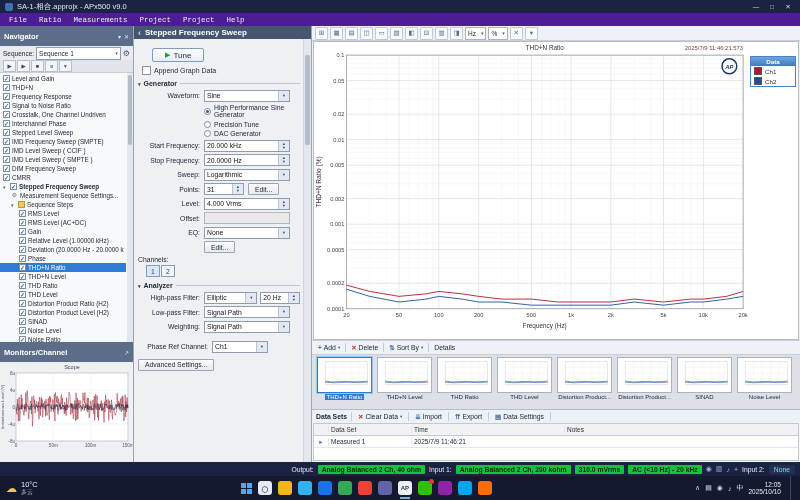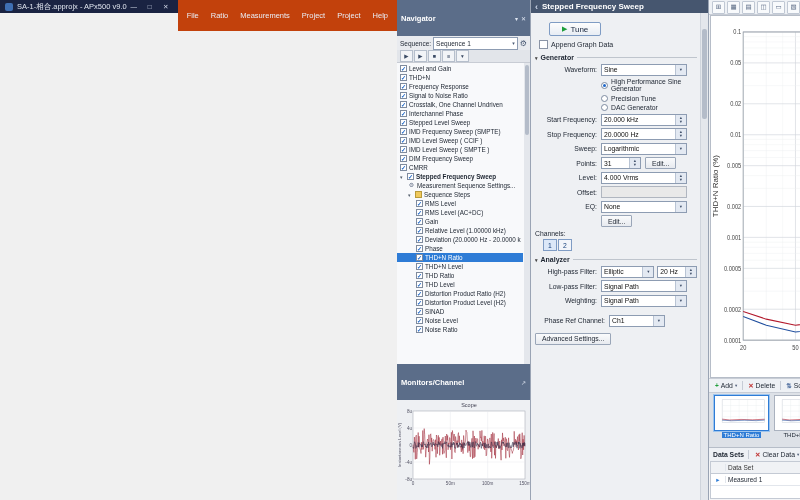--- a/index.html
+++ b/index.html
@@ -1,39 +1,39 @@
 <!DOCTYPE html>
 <html><head>
 <meta charset="utf-8">
 <style>
   html,body{margin:0;padding:0;}
   body{width:800px;height:500px;overflow:hidden;font-family:"Liberation Sans",sans-serif;background:#000;}
-  .app{width:800px;height:500px;display:flex;flex-direction:row;background:#f0f0f0;}
+  .app{width:800px;height:500px;display:flex;flex-direction:column;background:#f0f0f0;justify-content:center;}
 
   
   .titlebar{height:13px;background:#1a2342;color:#dfe4ee;display:flex;align-items:center;padding:0 5px;font-size:7.5px;flex:0 0 auto;}
   .app-icon{width:8px;height:8px;background:#3f6fb4;border-radius:2px;margin-right:4px;flex:0 0 auto;}
   .win-controls{margin-left:auto;display:flex;gap:2px;}
   .win-controls span{width:14px;text-align:center;font-size:6.5px;color:#cfd6e6;}
-  .menubar{height:13px;background:#c2410c;color:#e9edf5;display:flex;align-items:center;font-size:7.5px;padding:9px 3px;flex:0 0 auto;}
+  .menubar{height:13px;background:#4c1d95;color:#e9edf5;display:flex;align-items:center;font-size:7.5px;padding:0 3px;flex:0 0 auto;font-family:Liberation Mono, monospace;}
   .menu-item{padding:1px 6px;}
   .toolbar{height:13px;background:#2b3c63;border-top:1px solid #3a4c74;display:flex;align-items:center;padding:0 4px;gap:3px;color:#dfe4ee;font-size:7px;flex:0 0 auto;}
   .tb-icon{width:9px;height:9px;border-radius:1px;flex:0 0 auto;}
   .tb-sep{width:1px;height:9px;background:#4a5b84;margin:0 2px;flex:0 0 auto;}
   .spk{width:0;height:0;border:3px solid transparent;border-right:5px solid #dfe4ee;flex:0 0 auto;}
   .vol-slider{width:38px;height:3px;background:#55668e;border-radius:2px;position:relative;flex:0 0 auto;}
   .vol-thumb{position:absolute;left:22px;top:-2px;width:5px;height:7px;background:#d8dde8;border-radius:1px;}
   .seq-mode{margin-left:auto;background:#e9edf4;color:#1a2a4a;border:1px solid #98a6c0;border-radius:2px;padding:1px 8px;font-size:7.5px;font-family:inherit;}
 
   
   .main{flex:1;display:flex;min-height:0;}
 
   
   .left-col{width:133px;display:flex;flex-direction:column;border-right:1px solid #9aa4b4;background:#eef0f3;flex:0 0 auto;}
-  .panel-hdr{height:12px;background:#5b6d89;color:#fff;display:flex;align-items:center;padding:12px 4px;font-size:7.5px;font-weight:bold;flex:0 0 auto;}
+  .panel-hdr{height:12px;background:#5b6d89;color:#fff;display:flex;align-items:center;padding:4px 4px;font-size:7.5px;font-weight:bold;flex:0 0 auto;}
   .ph-icons{margin-left:auto;display:flex;gap:3px;font-weight:normal;font-size:6px;color:#dfe6f2;}
   .seq-row{height:14px;display:flex;align-items:center;padding:0 3px;gap:2px;background:#e9ebef;font-size:6.5px;flex:0 0 auto;color:#1c2430;}
   .mini-combo{flex:1;height:11px;background:#fff;border:1px solid #8d9cb2;display:flex;align-items:center;padding:0 2px;font-size:6.5px;min-width:0;}
   .mini-combo .arrow{margin-left:auto;color:#4a5a74;font-size:5px;}
   .gear{color:#4a5a74;font-size:8px;flex:0 0 auto;}
   .transport-row{height:12px;display:flex;align-items:center;gap:1px;padding:0 3px;background:#e2e5ea;border-bottom:1px solid #c8ccd4;flex:0 0 auto;}
   .t-btn{width:11px;height:10px;background:#f2f4f7;border:1px solid #b6bfcc;font-size:5.5px;display:flex;align-items:center;justify-content:center;color:#3a4a64;}
   .tree{flex:1;background:#f8f9fb;overflow:hidden;position:relative;padding:1px 7px 0 0;min-height:0;}
   .tree-scroll{position:absolute;right:0;top:0;bottom:0;width:6px;background:#e4e7ec;}
   .tree-thumb{position:absolute;right:1px;top:2px;width:4px;height:70px;background:#b4bcc9;border-radius:2px;}

